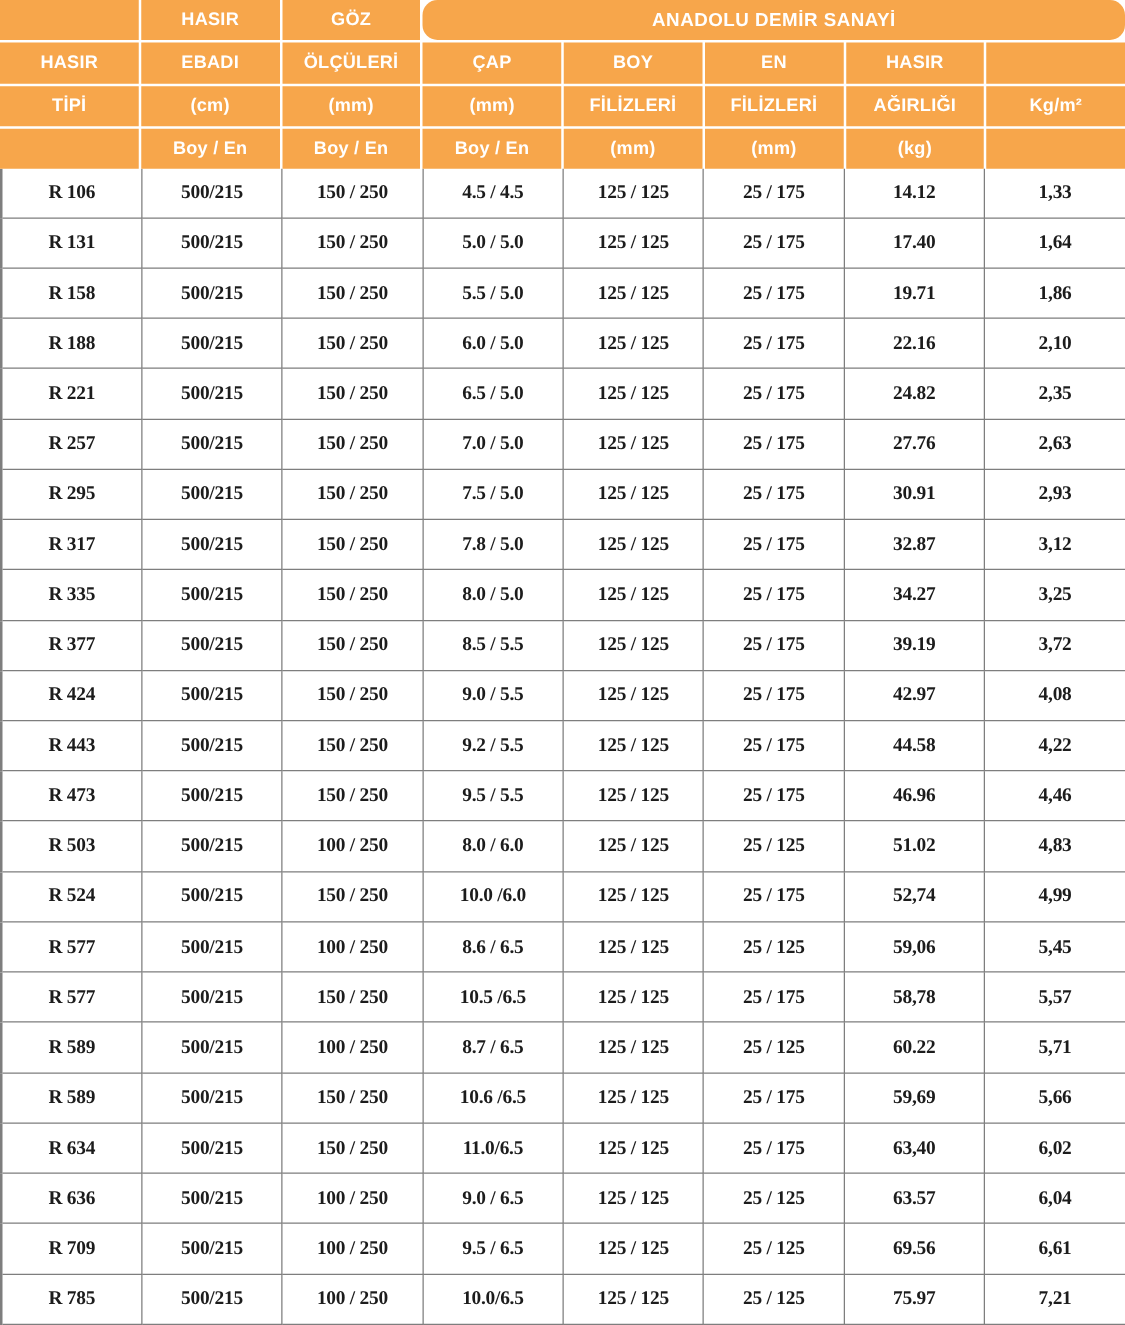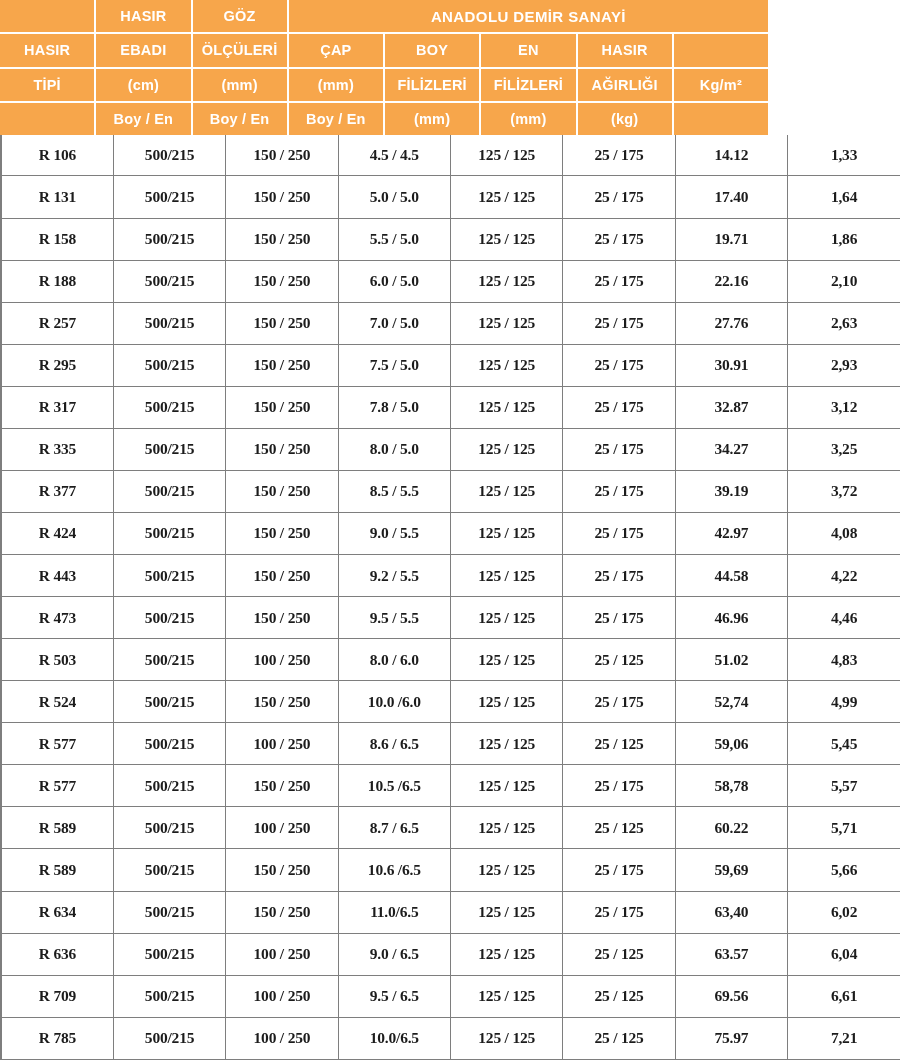--- a/index.html
+++ b/index.html
@@ -18,32 +18,32 @@
   }
   .sheet{width:900px;height:1060px;background:var(--page-bg);overflow:hidden;}
 
   
   .thead{
     display:grid;
     grid-template-columns:repeat(8,1fr);
     grid-template-rows:repeat(4,1fr);
     gap:2px;
     background:var(--page-bg);
-    width:768px;height:135px;
+    width:900px;height:135px;
   }
   .hc{
     background:var(--header-bg);
     color:var(--header-text);
     display:flex;align-items:center;justify-content:center;
     font-weight:bold;
     font-size:14.5px;
     letter-spacing:.2px;
     white-space:nowrap;
   }
-  .hc.title{grid-column:4 / 9;font-size:15px;letter-spacing:.4px;}
+  .hc.title{grid-column:4 / 9;font-size:15px;letter-spacing:.4px;border-radius:12px;}
 
   
   .tbl{
     border-collapse:collapse;
     table-layout:fixed;
     width:900px;height:925px;font-family:Liberation Serif, serif;
   }
   .tbl td{
     border:1px solid var(--grid-line);
     text-align:center;vertical-align:middle;
@@ -135,20 +135,30 @@
           <td>R 188</td>
           <td>500/215</td>
           <td>150 / 250</td>
           <td>6.0 / 5.0</td>
           <td>125 / 125</td>
           <td>25 / 175</td>
           <td>22.16</td>
           <td>2,10</td>
         </tr>
         <tr>
+          <td>R 221</td>
+          <td>500/215</td>
+          <td>150 / 250</td>
+          <td>6.5 / 5.0</td>
+          <td>125 / 125</td>
+          <td>25 / 175</td>
+          <td>24.82</td>
+          <td>2,35</td>
+        </tr>
+        <tr>
           <td>R 257</td>
           <td>500/215</td>
           <td>150 / 250</td>
           <td>7.0 / 5.0</td>
           <td>125 / 125</td>
           <td>25 / 175</td>
           <td>27.76</td>
           <td>2,63</td>
         </tr>
         <tr>

